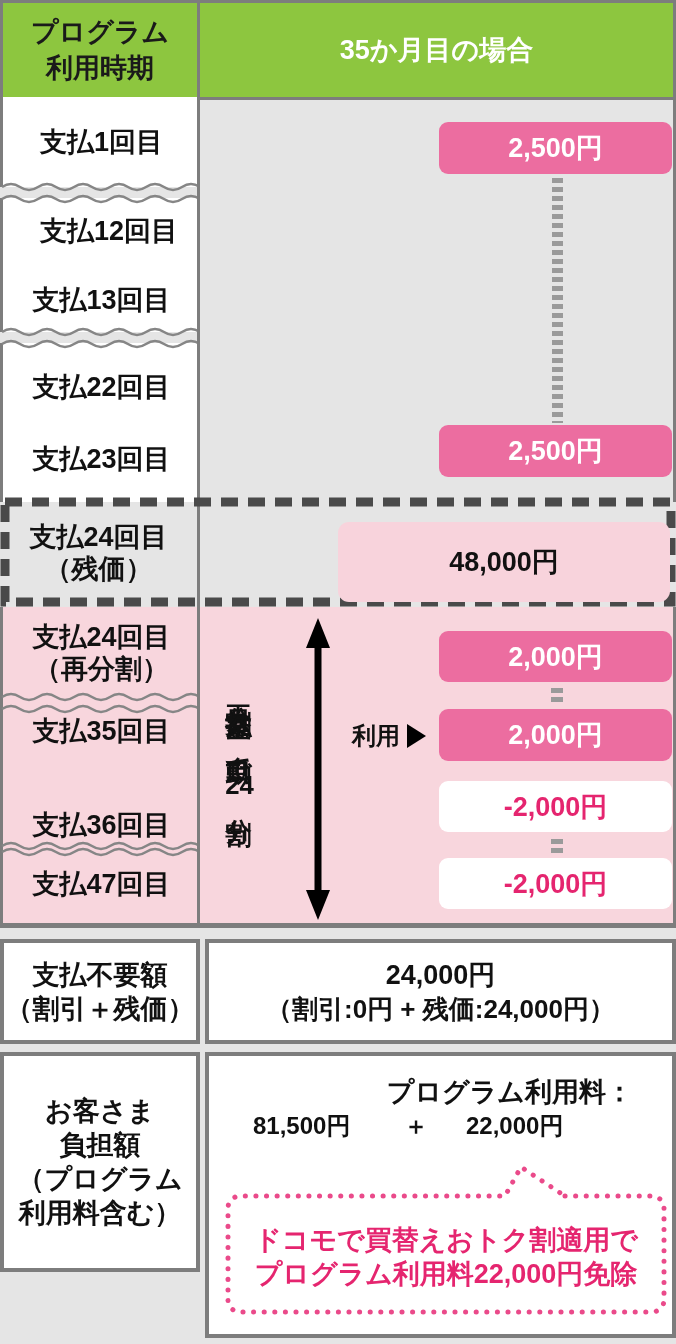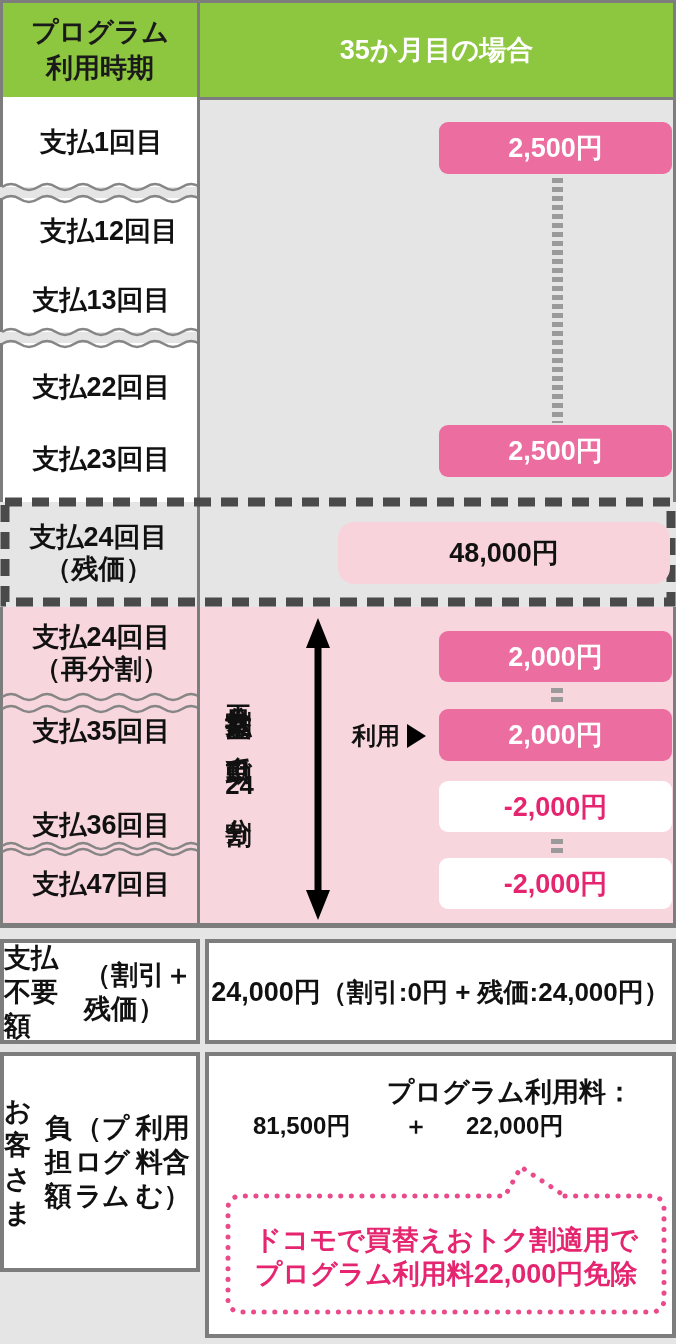--- a/index.html
+++ b/index.html
@@ -35,22 +35,22 @@
   
   .vdash{background:repeating-linear-gradient(180deg,#9a9a9a 0 5px,rgba(0,0,0,0) 5px 9px);z-index:7;}
   
   .vtext{writing-mode:vertical-rl;text-orientation:upright;font-weight:bold;color:#111;
          font-size:26px;letter-spacing:2px;display:flex;gap:12px;z-index:8;}
   .vtext .tcy{text-combine-upright:all;}
   .use{display:flex;align-items:center;font-weight:bold;font-size:24px;color:#111;z-index:8;}
   .use .tri{width:0;height:0;border-left:19px solid #000;border-top:12px solid transparent;
             border-bottom:12px solid transparent;margin-left:7px;}
   
-  .sumbox{border:4px solid #7d7d7d;background:#fff;display:flex;flex-direction:row;
-          align-items:center;justify-content:center;z-index:2;}
+  .sumbox{border:4px solid #7d7d7d;background:#fff;display:flex;flex-direction:column;
+          align-items:center;justify-content:center;text-align:center;z-index:2;}
   .sumbox .t{font-weight:bold;font-size:27px;color:#111;line-height:34px;}
   .fee-label{font-weight:bold;font-size:27px;color:#111;z-index:3;}
   .amt{font-weight:bold;font-size:24px;color:#111;z-index:3;}
   .bubble-text{font-weight:bold;font-size:27px;color:#e5256f;text-align:center;z-index:4;width:436px;}
   svg{display:block;}
   .z3{z-index:3;} .z8{z-index:8;}
 </style>
 </head>
 <body>
 
@@ -126,21 +126,21 @@
     <div class="plabel">（残価）</div>
   </div>
 
   <div class="abs bar bar-dark" style="left:439px;top:122px;width:233px;height:52px;">
       <span>2,500円</span>
     </div>
   <div class="abs vdash" style="left:552px;top:178px;width:11px;height:245px;"></div>
   <div class="abs bar bar-dark" style="left:439px;top:425px;width:233px;height:52px;">
       <span>2,500円</span>
     </div>
-  <div class="abs bar bar-light" style="left:338px;top:522px;width:332px;height:62px;border-radius:16px;">
+  <div class="abs bar bar-light" style="left:338px;top:522px;width:332px;height:80px;border-radius:11px;">
       <span>48,000円</span>
     </div>
 
   <div class="abs bar bar-dark" style="left:439px;top:631px;width:233px;height:51px;">
       <span>2,000円</span>
     </div>
   <div class="abs vdash" style="left:551px;top:688px;width:12px;height:17px;"></div>
   <div class="abs bar bar-dark" style="left:439px;top:709px;width:233px;height:52px;">
       <span>2,000円</span>
     </div>

